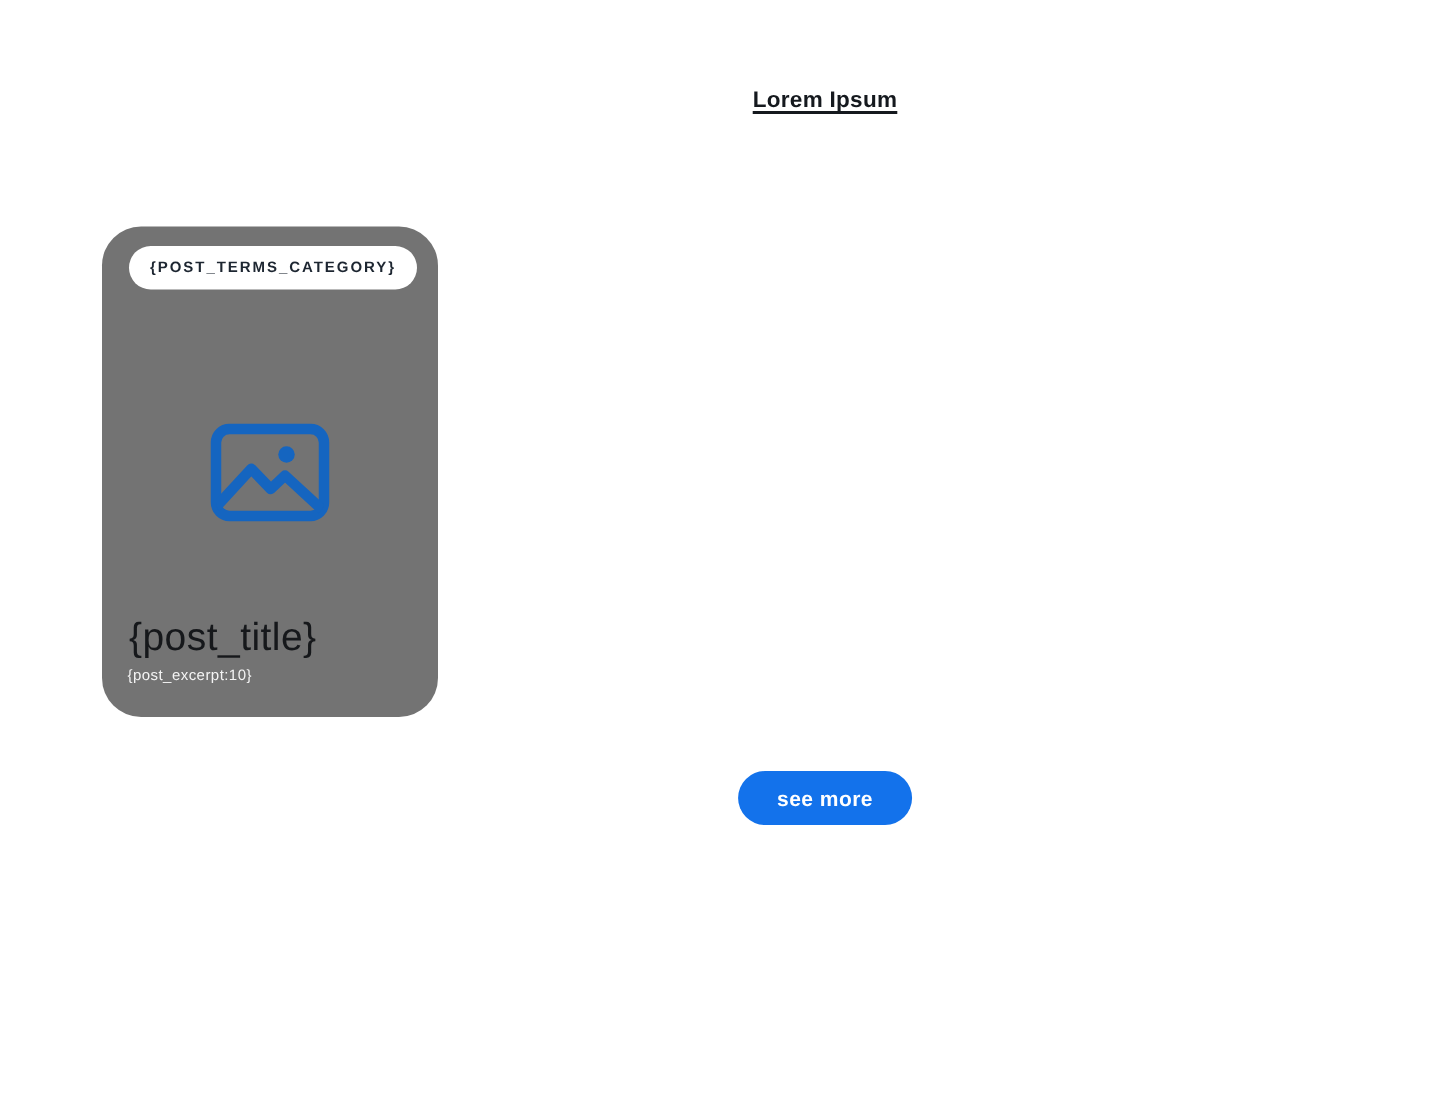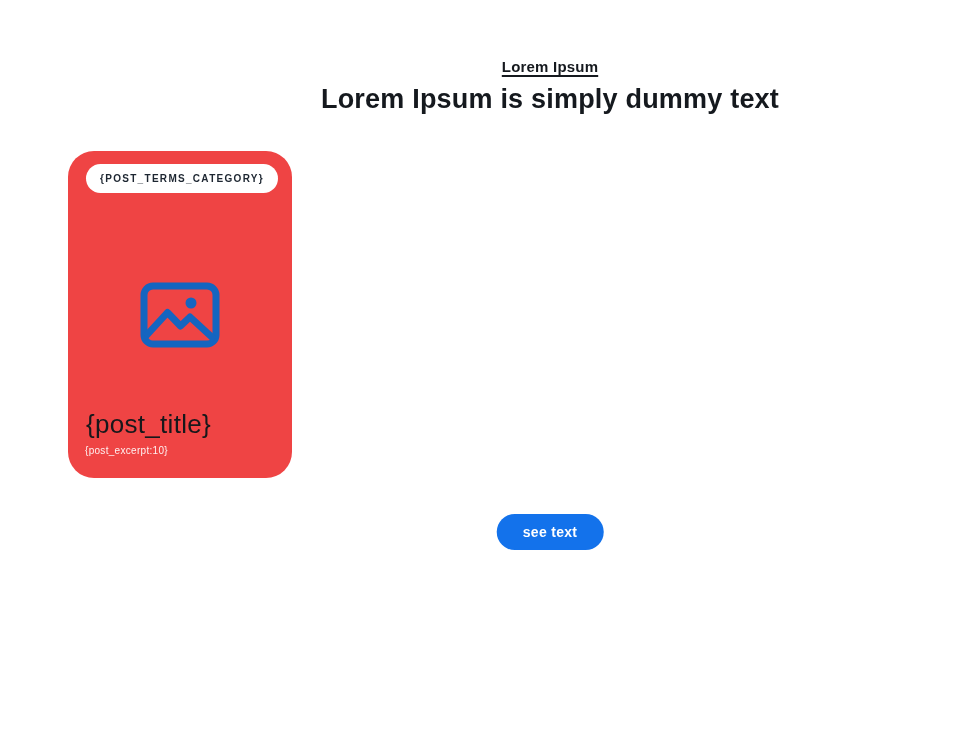--- a/index.html
+++ b/index.html
@@ -41,21 +41,21 @@
     white-space: nowrap;
   }
 
   .post-card {
     position: absolute;
     left: 68px;
     top: 151px;
     width: 224px;
     height: 327px;
     border-radius: 26px;
-    background: #ef4444;
+    background: #737373;
     cursor: pointer;
   }
 
   .category-badge {
     position: absolute;
     top: 13px;
     left: 18px;
     display: inline-block;
     height: 29px;
     line-height: 29px;
@@ -121,21 +121,20 @@
     cursor: pointer;
   }
 </style>
 </head>
 <body>
 
 <div class="page">
 
   <div class="eyebrow">Lorem Ipsum</div>
 
-  <h1 class="main-heading">Lorem Ipsum is simply dummy text</h1>
 
   <article class="post-card">
 
     <span class="category-badge">{POST_TERMS_CATEGORY}</span>
 
     <span class="image-icon-wrap">
       <svg width="80" height="66" viewBox="0 0 80 66" xmlns="http://www.w3.org/2000/svg">
         <defs>
           <clipPath id="frameClip">
             <rect x="4" y="4" width="72" height="58" rx="9"></rect>
@@ -146,15 +145,15 @@
         <path d="M5 55 L27.5 30.5 L40.5 44 L50 35 L75 58" fill="none" stroke="#1565c0" stroke-width="7" stroke-linecap="round" stroke-linejoin="round" clip-path="url(#frameClip)"></path>
       </svg>
     </span>
 
     <h3 class="post-title">{post_title}</h3>
 
     <p class="post-excerpt">{post_excerpt:10}</p>
 
   </article>
 
-  <button class="see-more">see text</button>
+  <button class="see-more">see more</button>
 
 </div>
 
 </body></html>

